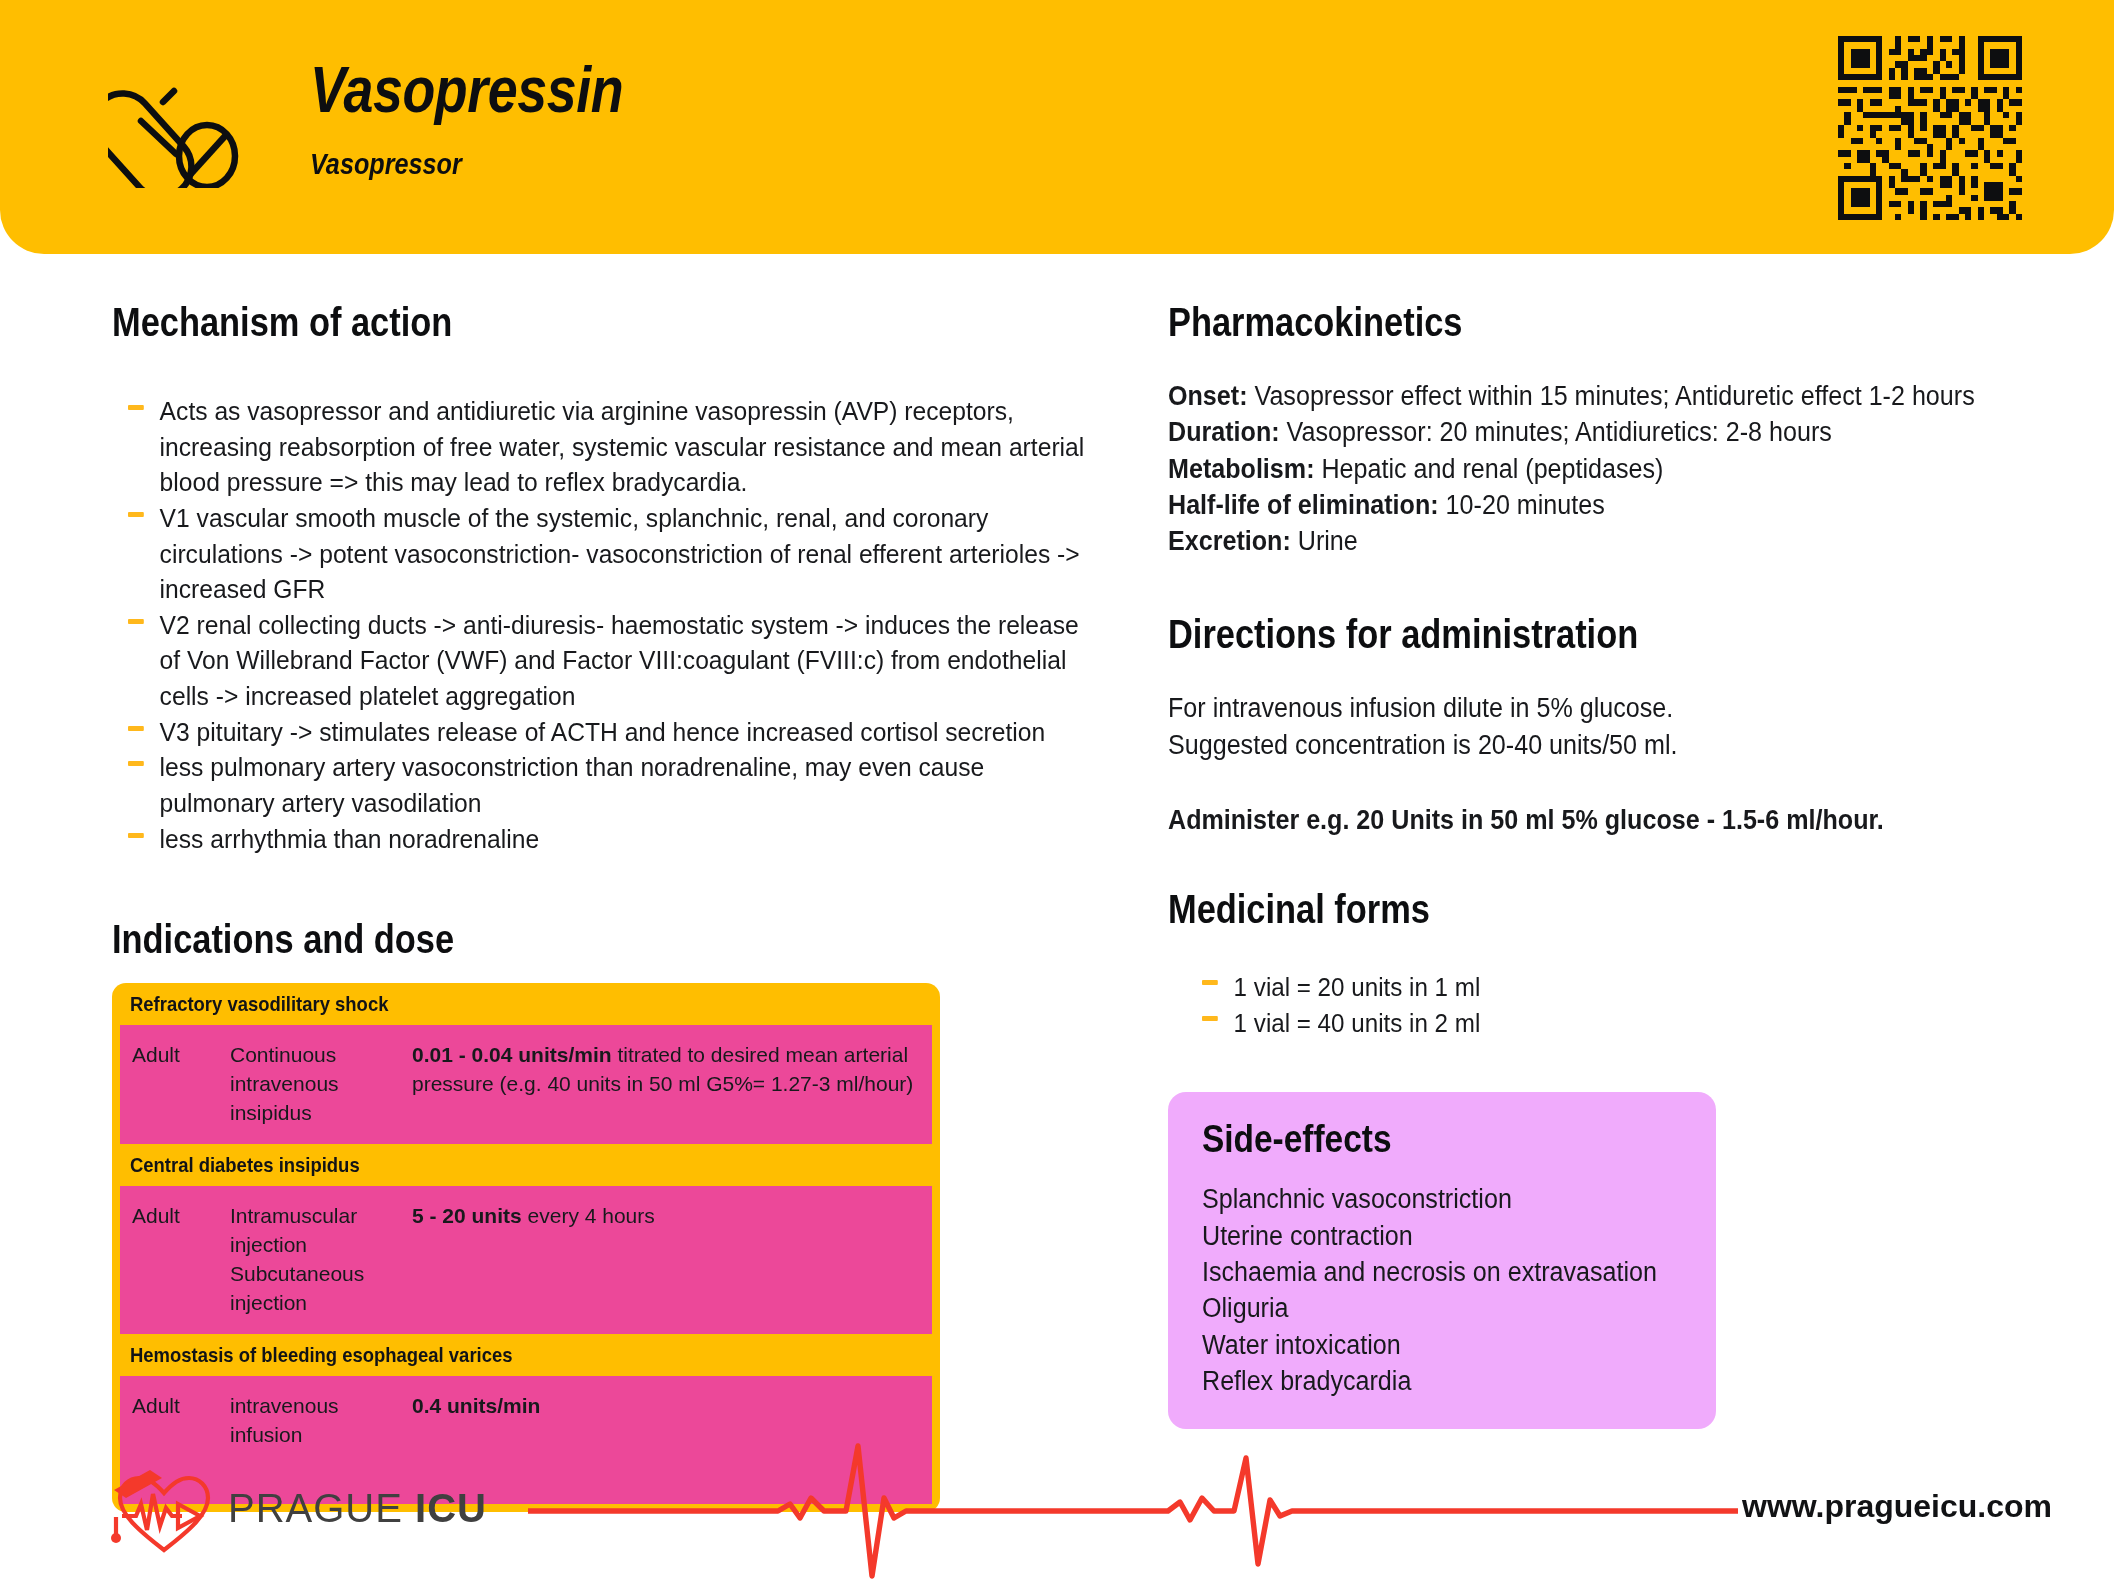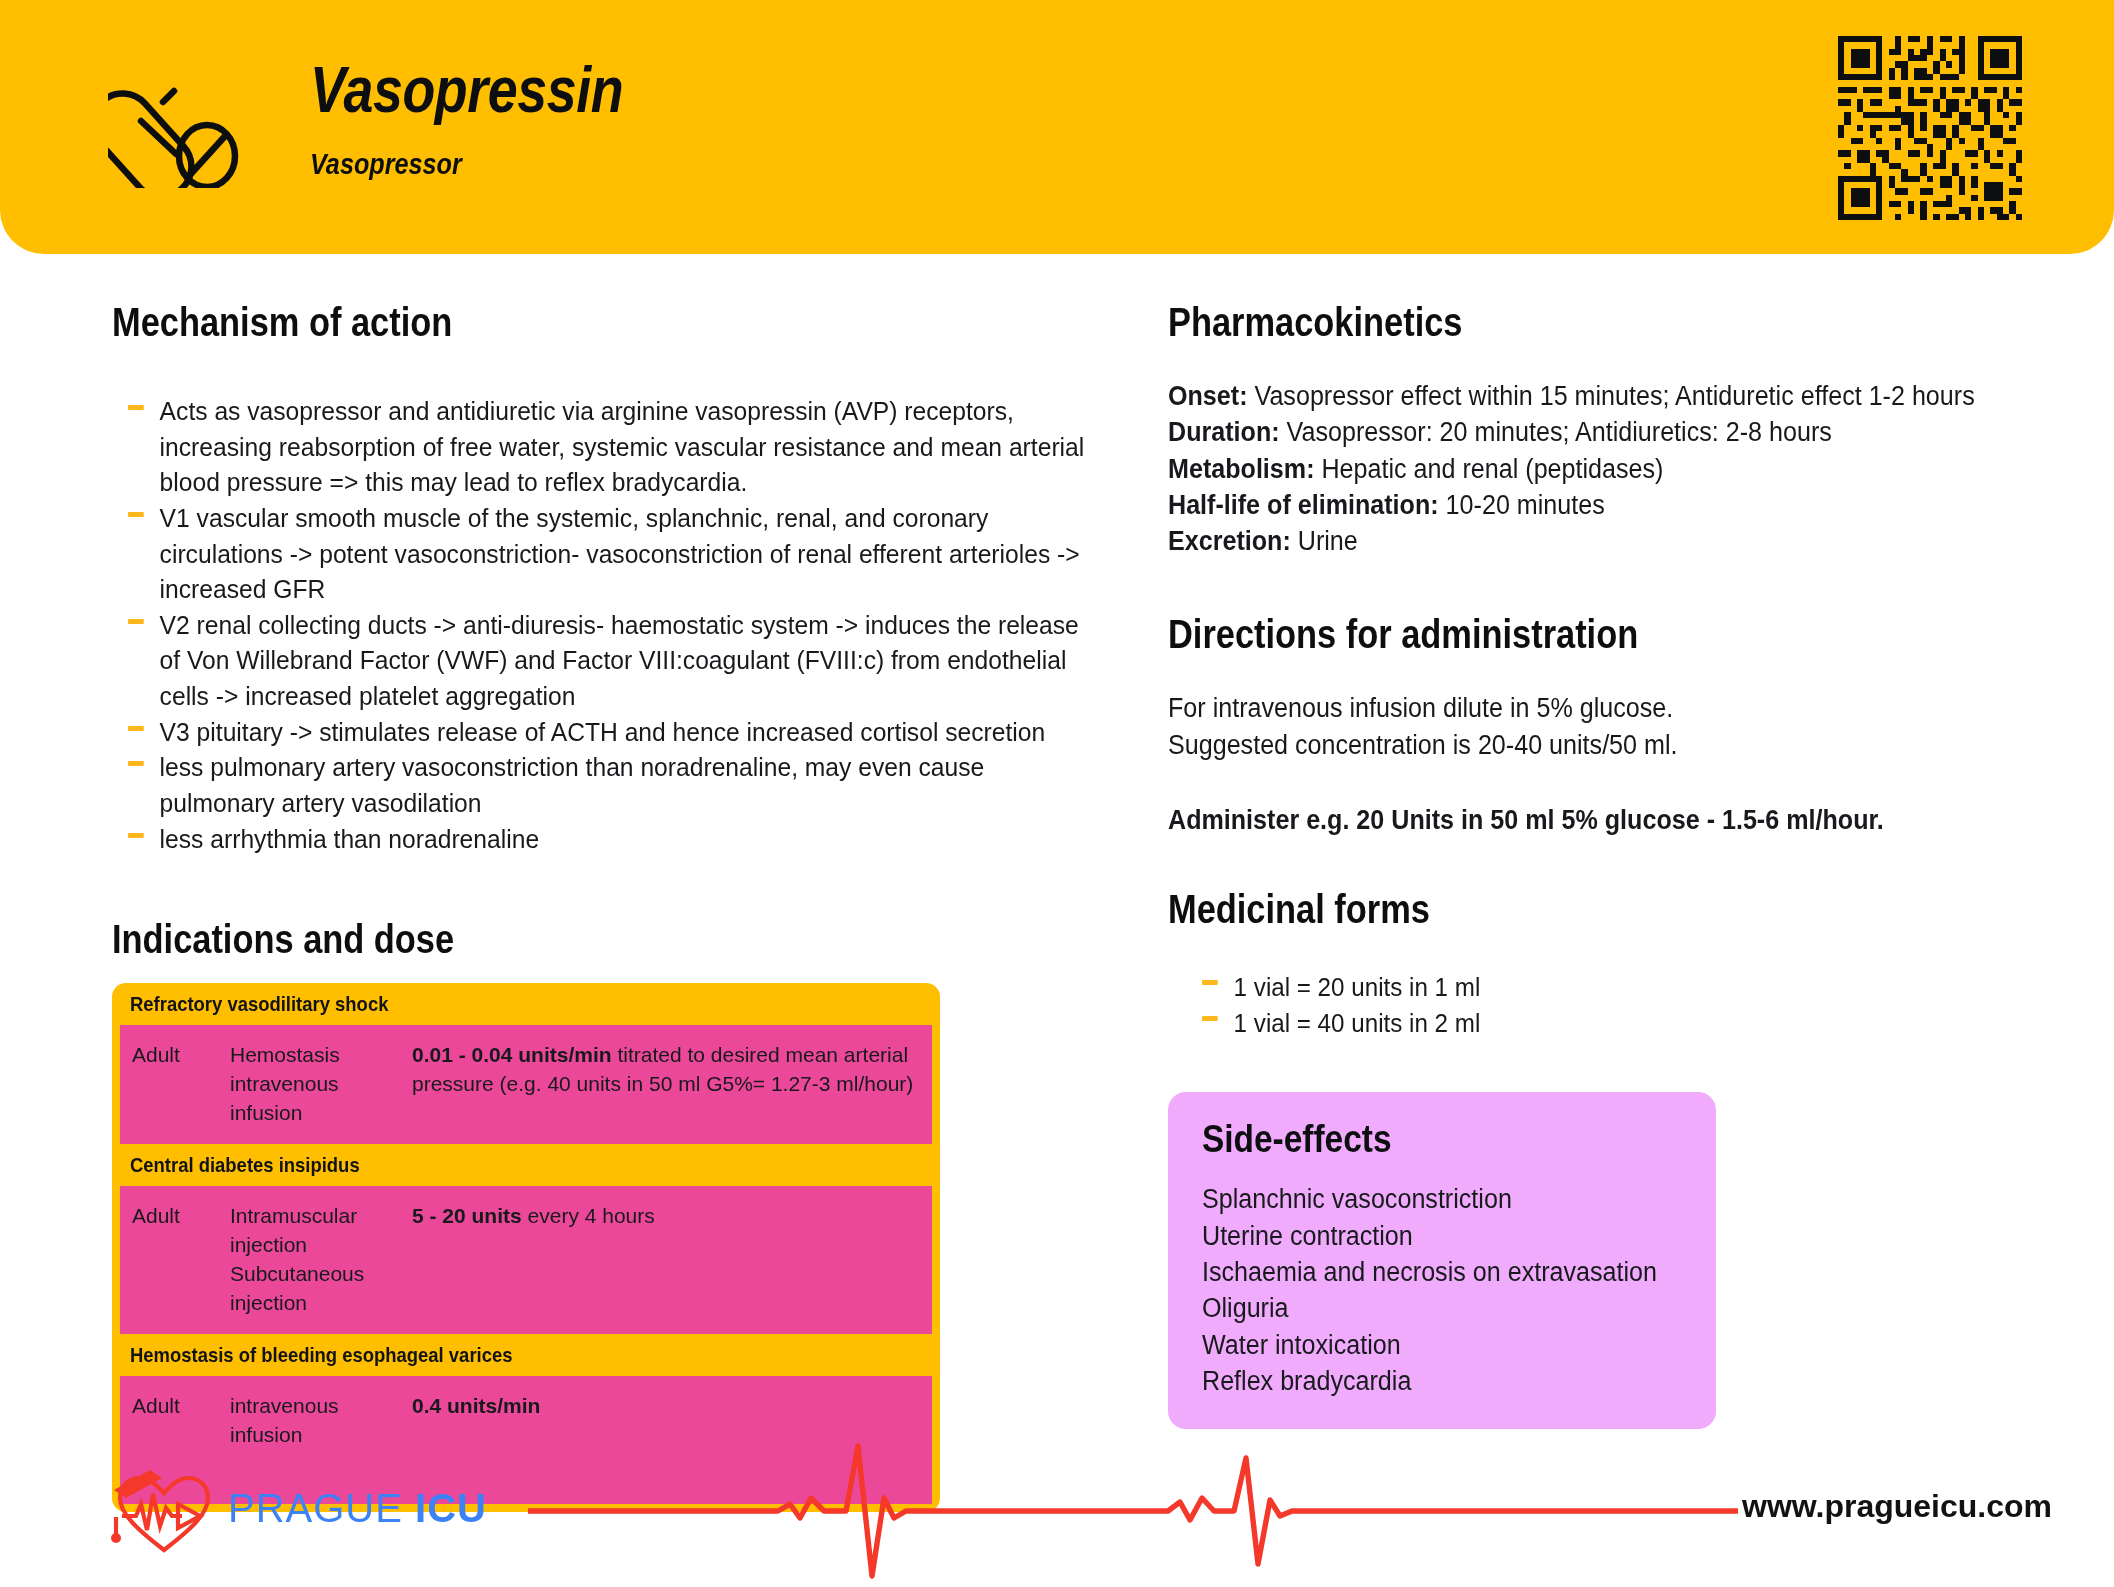--- a/index.html
+++ b/index.html
@@ -107,21 +107,21 @@
     padding:26px 30px 30px 34px;box-sizing:border-box;
   }
   .se-title{font-size:38px;font-weight:700;color:#0d0e10;margin:0 0 20px 0;
     transform:scaleX(0.88);transform-origin:left center;white-space:nowrap;}
   .se-item{font-size:27px;line-height:1.345;color:#18191c;
     transform:scaleX(0.93);transform-origin:left top;width:107.5%;white-space:nowrap;}
 
   
   .footer{position:absolute;left:0;top:1468px;width:2114px;height:110px;}
   .logo-mark{position:absolute;left:108px;top:-4px;width:112px;height:92px;}
-  .logo-text{position:absolute;left:228px;top:18px;font-size:40px;letter-spacing:1px;color:#3b82f6;white-space:nowrap;}
+  .logo-text{position:absolute;left:228px;top:18px;font-size:40px;letter-spacing:1px;color:#404040;white-space:nowrap;}
   .logo-text .lt-light{font-weight:400;}
   .logo-text .lt-bold{font-weight:700;}
   .ecg{position:absolute;left:528px;top:-32px;width:1210px;height:150px;}
   .site{position:absolute;left:1742px;top:20px;font-size:32px;font-weight:700;color:#111214;white-space:nowrap;}
 </style>
 </head>
 <body>
 
 <div class="header">
 
@@ -300,21 +300,21 @@
   </ul>
 
   <div style="height:44px"></div>
   <h2 class="sec">Indications and dose</h2>
 
   <div class="dose-table">
 
     <div class="dose-head">Refractory vasodilitary shock</div>
     <div class="dose-body r1">
       <div class="c-age">Adult</div>
-      <div class="c-route" style="white-space:pre-line">Hemostasis intravenous infusion</div>
+      <div class="c-route" style="white-space:pre-line">Continuous intravenous insipidus</div>
       <div class="c-dose"><b>0.01 - 0.04 units/min</b><span> titrated to desired mean arterial pressure (e.g. 40 units in 50 ml G5%= 1.27-3 ml/hour)</span></div>
     </div>
 
     <div class="dose-head">Central diabetes insipidus</div>
     <div class="dose-body r2">
       <div class="c-age">Adult</div>
       <div class="c-route" style="white-space:pre-line">Intramuscular injection
 Subcutaneous injection</div>
       <div class="c-dose"><b>5 - 20 units</b><span> every 4 hours</span></div>
     </div>

